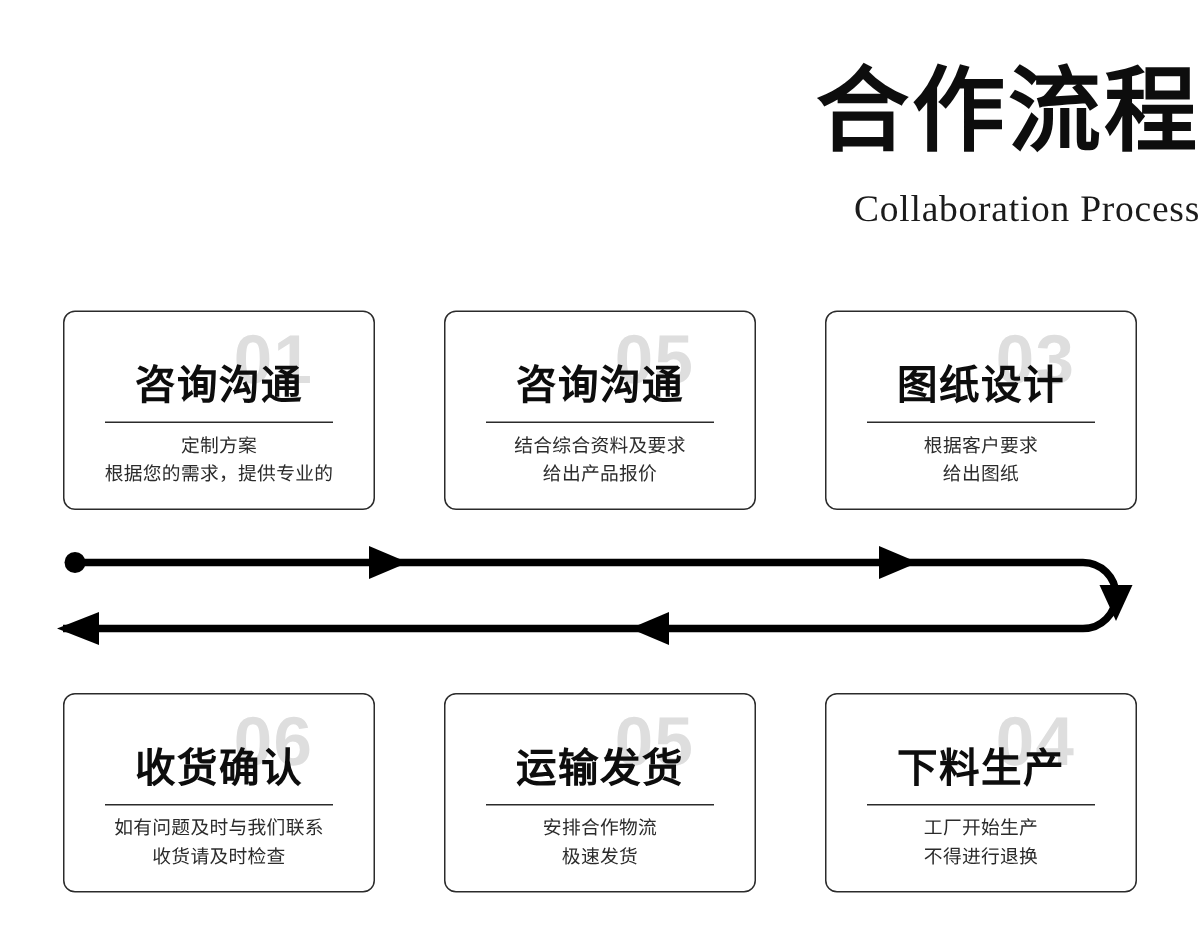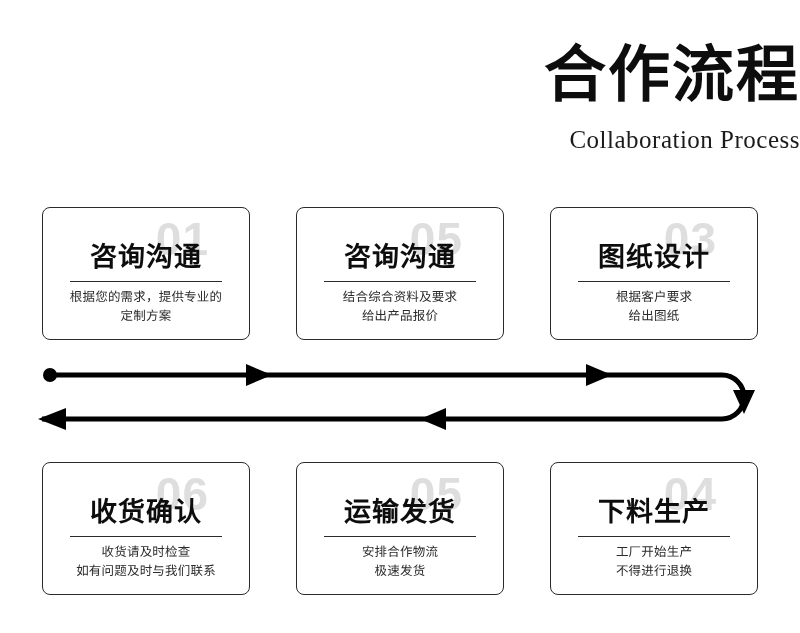--- a/index.html
+++ b/index.html
@@ -114,22 +114,22 @@
     <div class="subtitle">Collaboration Process</div>
   </div>
 
   <div class="row row-top">
 
     <div class="card">
       <div class="card-num">01</div>
       <div class="card-title">咨询沟通</div>
       <div class="card-divider"></div>
       <div class="card-desc">
+        <span class="line">定制方案</span>
         <span class="line">根据您的需求，提供专业的</span>
-        <span class="line">定制方案</span>
       </div>
     </div>
 
     <div class="card">
       <div class="card-num">05</div>
       <div class="card-title">咨询沟通</div>
       <div class="card-divider"></div>
       <div class="card-desc">
         <span class="line">结合综合资料及要求</span>
         <span class="line">给出产品报价</span>
@@ -167,22 +167,22 @@
     </svg>
   </div>
 
   <div class="row row-bottom">
 
     <div class="card">
       <div class="card-num">06</div>
       <div class="card-title">收货确认</div>
       <div class="card-divider"></div>
       <div class="card-desc">
+        <span class="line">如有问题及时与我们联系</span>
         <span class="line">收货请及时检查</span>
-        <span class="line">如有问题及时与我们联系</span>
       </div>
     </div>
 
     <div class="card">
       <div class="card-num">05</div>
       <div class="card-title">运输发货</div>
       <div class="card-divider"></div>
       <div class="card-desc">
         <span class="line">安排合作物流</span>
         <span class="line">极速发货</span>

